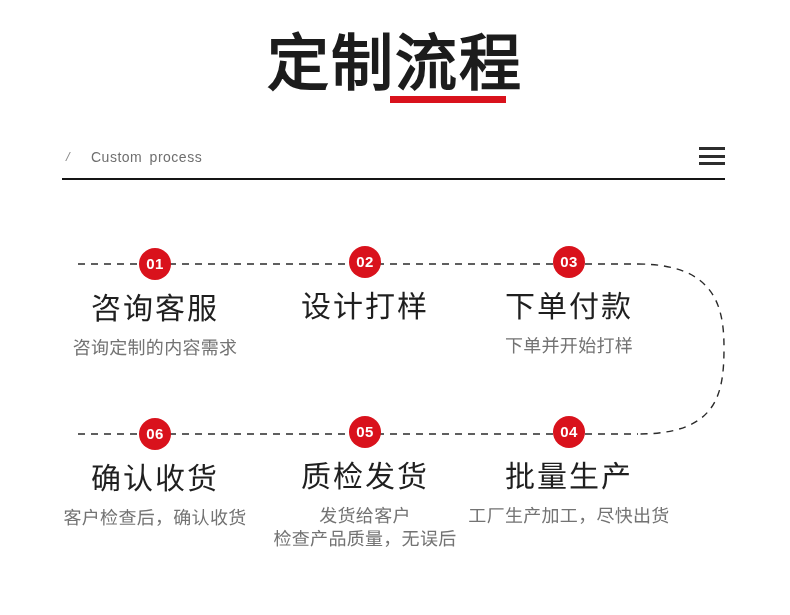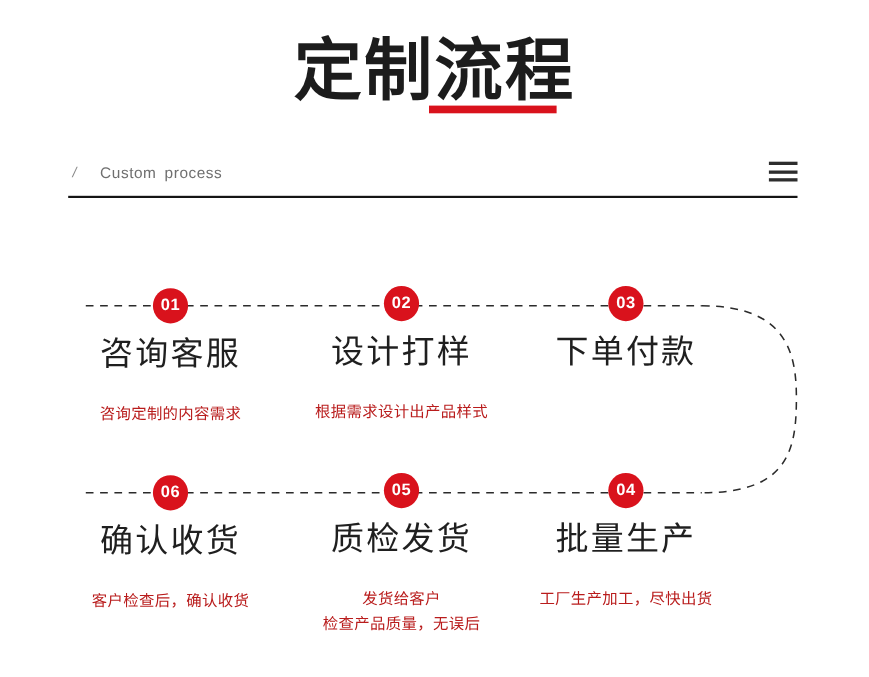--- a/index.html
+++ b/index.html
@@ -103,21 +103,21 @@
     top: 178px;
     width: 663px;
     height: 2px;
     background: #151515;
   }
 
   
   .flow {
     position: absolute;
     left: 0;
-    top: 212px;
+    top: 198px;
     width: 790px;
     height: 400px;
   }
 
   .flow-svg {
     position: absolute;
     left: 0;
     top: 0;
     width: 790px;
     height: 400px;
@@ -159,26 +159,25 @@
     color: #1f1f1f;
     letter-spacing: 2px;
     font-family: "DejaVu Sans", "Liberation Sans", sans-serif;
   }
 
   .step-desc {
     position: absolute;
     top: 88px;
     left: -10px;
     width: 230px;
-    font-size: 14px;
+    font-size: 18px;
     line-height: 23px;
-    color: #b91c1c;
+    color: #737373;
     letter-spacing: 0.3px;
     font-family: "DejaVu Sans", "Liberation Sans", sans-serif;
-    margin-top: 16px;
   }
 </style>
 </head>
 <body>
 
 <div class="page">
 
   <div class="header-title-wrap">
     <div class="header-title">定制流程</div>
   </div>
@@ -211,28 +210,28 @@
       <div class="step-title">咨询客服</div>
       <div class="step-desc">
         <div>咨询定制的内容需求</div>
       </div>
     </div>
 
     <div class="step" style="left:260px; top:48px;">
       <div class="badge">02</div>
       <div class="step-title">设计打样</div>
       <div class="step-desc">
-        <div>根据需求设计出产品样式</div>
       </div>
     </div>
 
     <div class="step" style="left:464px; top:48px;">
       <div class="badge">03</div>
       <div class="step-title">下单付款</div>
       <div class="step-desc">
+        <div>下单并开始打样</div>
       </div>
     </div>
 
     <div class="step" style="left:50px; top:220px;">
       <div class="badge">06</div>
       <div class="step-title">确认收货</div>
       <div class="step-desc">
         <div>客户检查后，确认收货</div>
       </div>
     </div>

